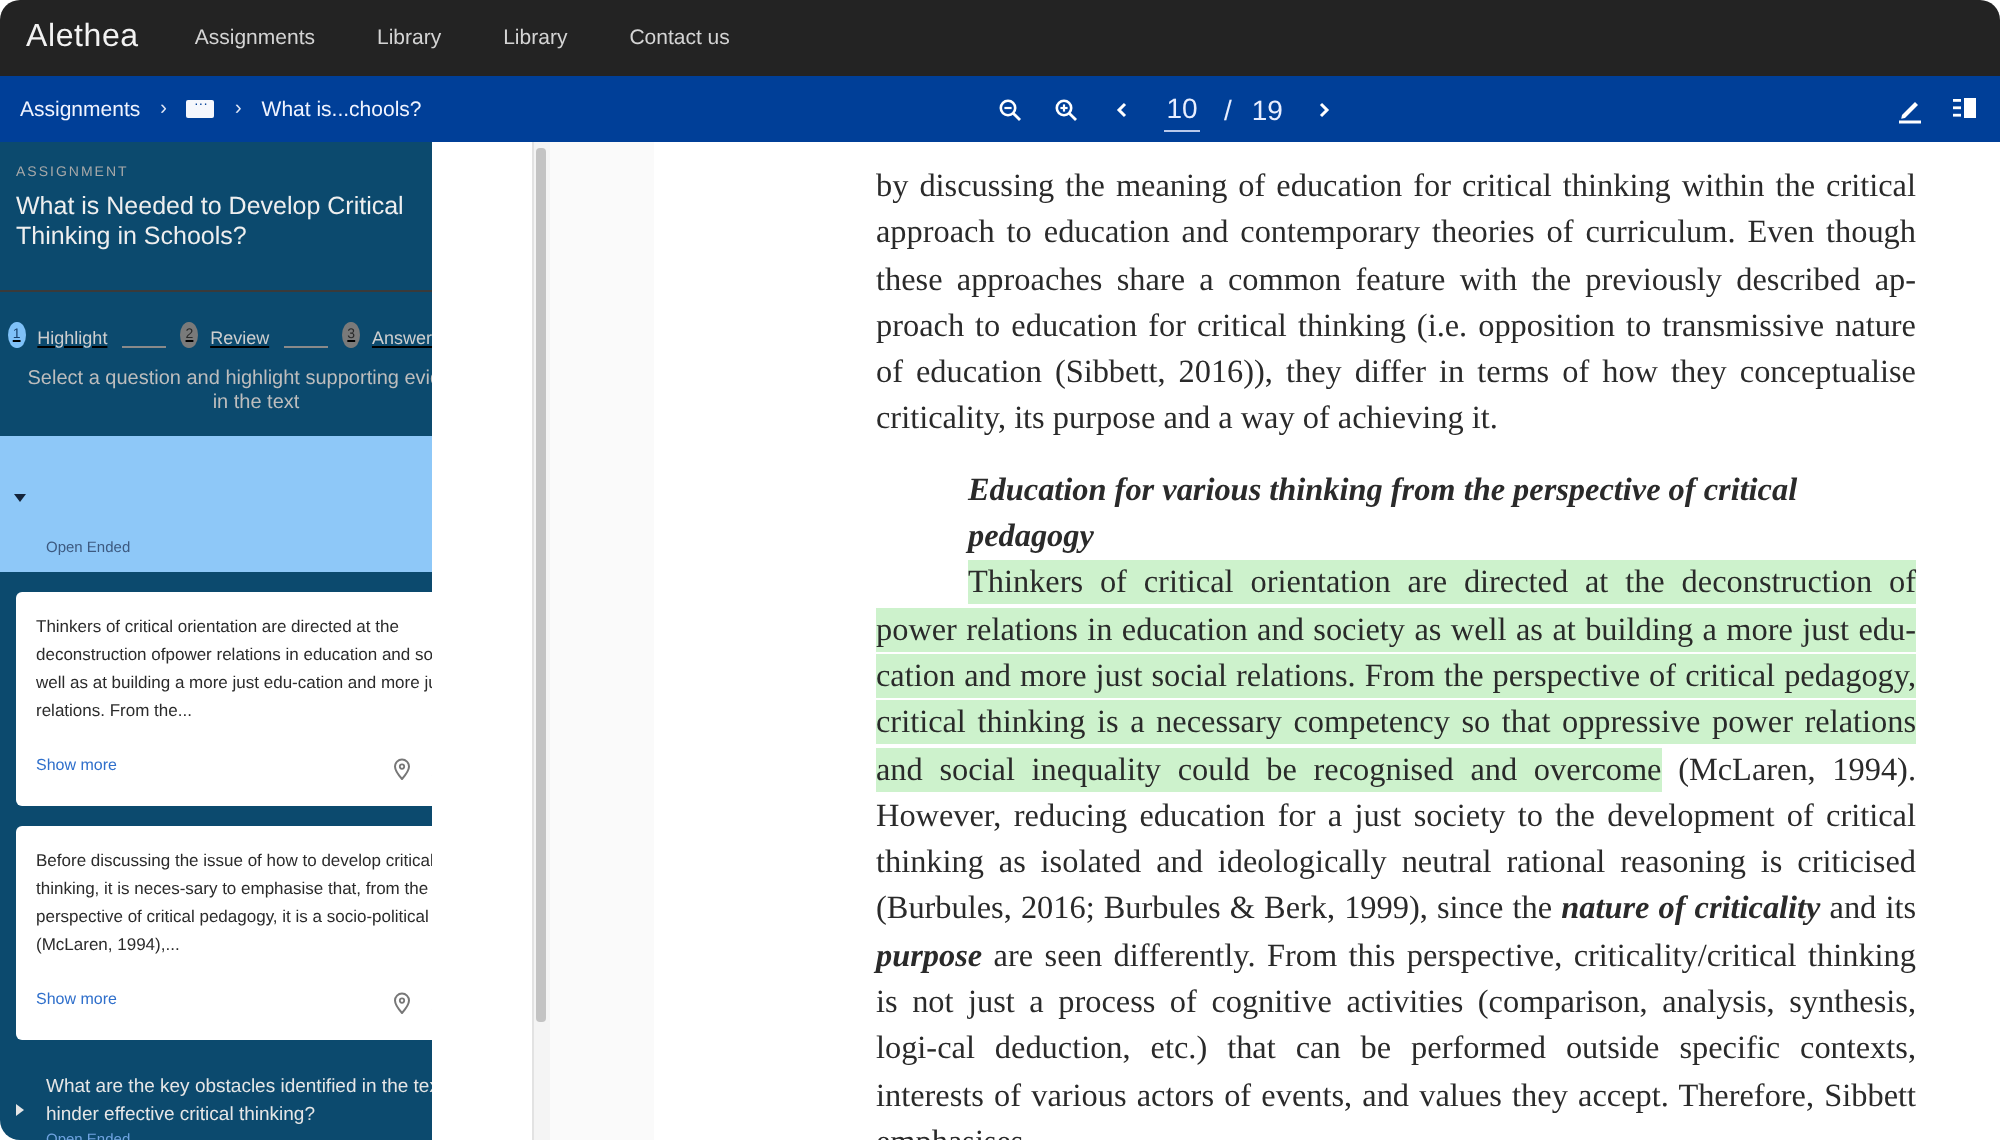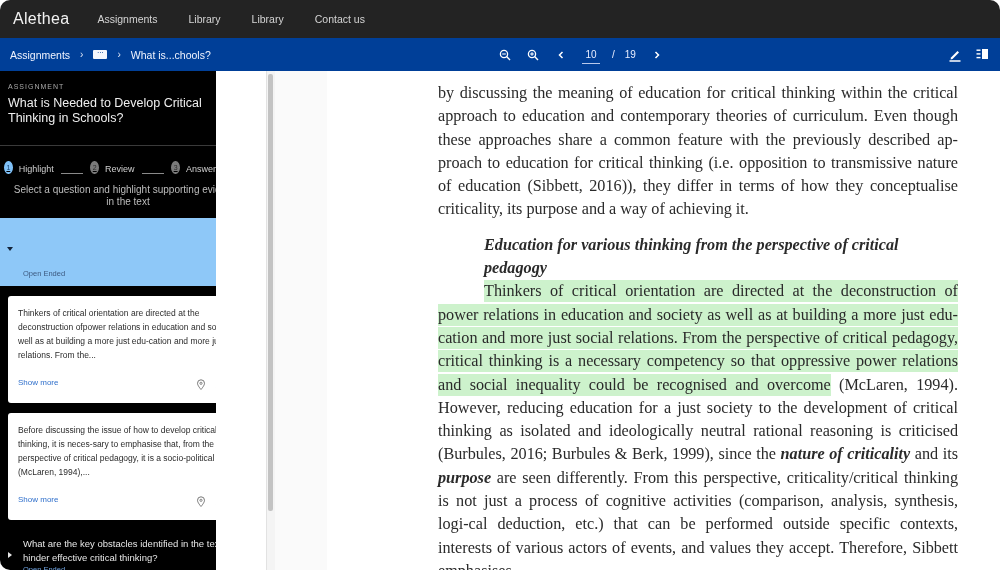--- a/index.html
+++ b/index.html
@@ -12,29 +12,29 @@
   .brand { color: #f2f2f2; font-size: 16px; margin-left: 13px; letter-spacing: 0.3px; }
   .navlinks { display: flex; margin-left: 28px; }
   .navlink { color: #d4d4d4; font-size: 10.5px; margin-right: 31px; cursor: pointer; }
 
   
   .toolbar { position: absolute; left: 0; top: 38px; width: 1000px; height: 33px; background: #003f98; display: flex; align-items: center; color: #fff; }
   .crumbs { display: flex; align-items: center; margin-left: 10px; font-size: 10.5px; color: #f0f4ff; }
   .crumb { cursor: pointer; }
   .sep { margin: 0 10px; font-size: 10px; color: #dfe6f5; }
   .ellipsis { width: 14px; height: 9px; background: #f5f7fc; border-radius: 1px; color: #003f98; font-size: 7px; line-height: 6px; text-align: center; cursor: pointer; }
-  .pager { position: absolute; left: 498px; top: 0; height: 33px; display: flex; align-items: center; font-size: 10px; }
+  .pager { position: absolute; left: 498px; top: 0; height: 33px; display: flex; align-items: center; font-size: 14px; }
   .pager .icon { width: 14px; height: 14px; display: inline-flex; align-items: center; justify-content: center; cursor: pointer; }
   .page-input { width: 18px; text-align: center; margin-left: 14px; color: #e8eeff; border-bottom: 1px solid #b8c8ea; padding-bottom: 3px; margin-top: 3px; }
   .page-sep { margin: 0 10px 0 12px; color: #e8eeff; }
   .page-total { color: #e8eeff; }
   .tb-right { position: absolute; right: 10px; top: 0; height: 33px; display: flex; align-items: center; gap: 14px; }
 
   
-  .sidebar { position: absolute; left: 0; top: 71px; width: 216px; height: 499px; background: #000000; overflow: hidden; }
+  .sidebar { position: absolute; left: 0; top: 71px; width: 216px; height: 499px; background: #0c4a6e; overflow: hidden; }
   .side-head { padding: 12px 8px 0 8px; height: 75px; border-bottom: 1px solid #3a3a3a; }
   .side-label { font-size: 7px; color: #a9a9a9; letter-spacing: 1px; }
   .side-title { font-size: 12.5px; color: #efefef; margin-top: 6px; line-height: 14.5px; }
   .steps { display: flex; align-items: flex-end; margin: 15px 0 0 4px; text-decoration: underline; }
   .step-dot { width: 13px; height: 13px; border-radius: 50%; font-size: 7px; display: inline-flex; align-items: center; justify-content: center; }
   .step-dot.active { background: #7fc1f8; color: #17406b; }
   .step-dot.inactive { background: #7a7a7a; color: #2a2a2a; }
   .step-label { font-size: 9px; color: #cfcfcf; margin-left: 6px; }
   .step-line { width: 34px; height: 1px; background: #8a8a8a; margin: 0 7px; }
   .side-hint { font-size: 10px; color: #bdbdbd; line-height: 12px; margin: 10px 0 0 13px; width: 230px; text-align: center; }

